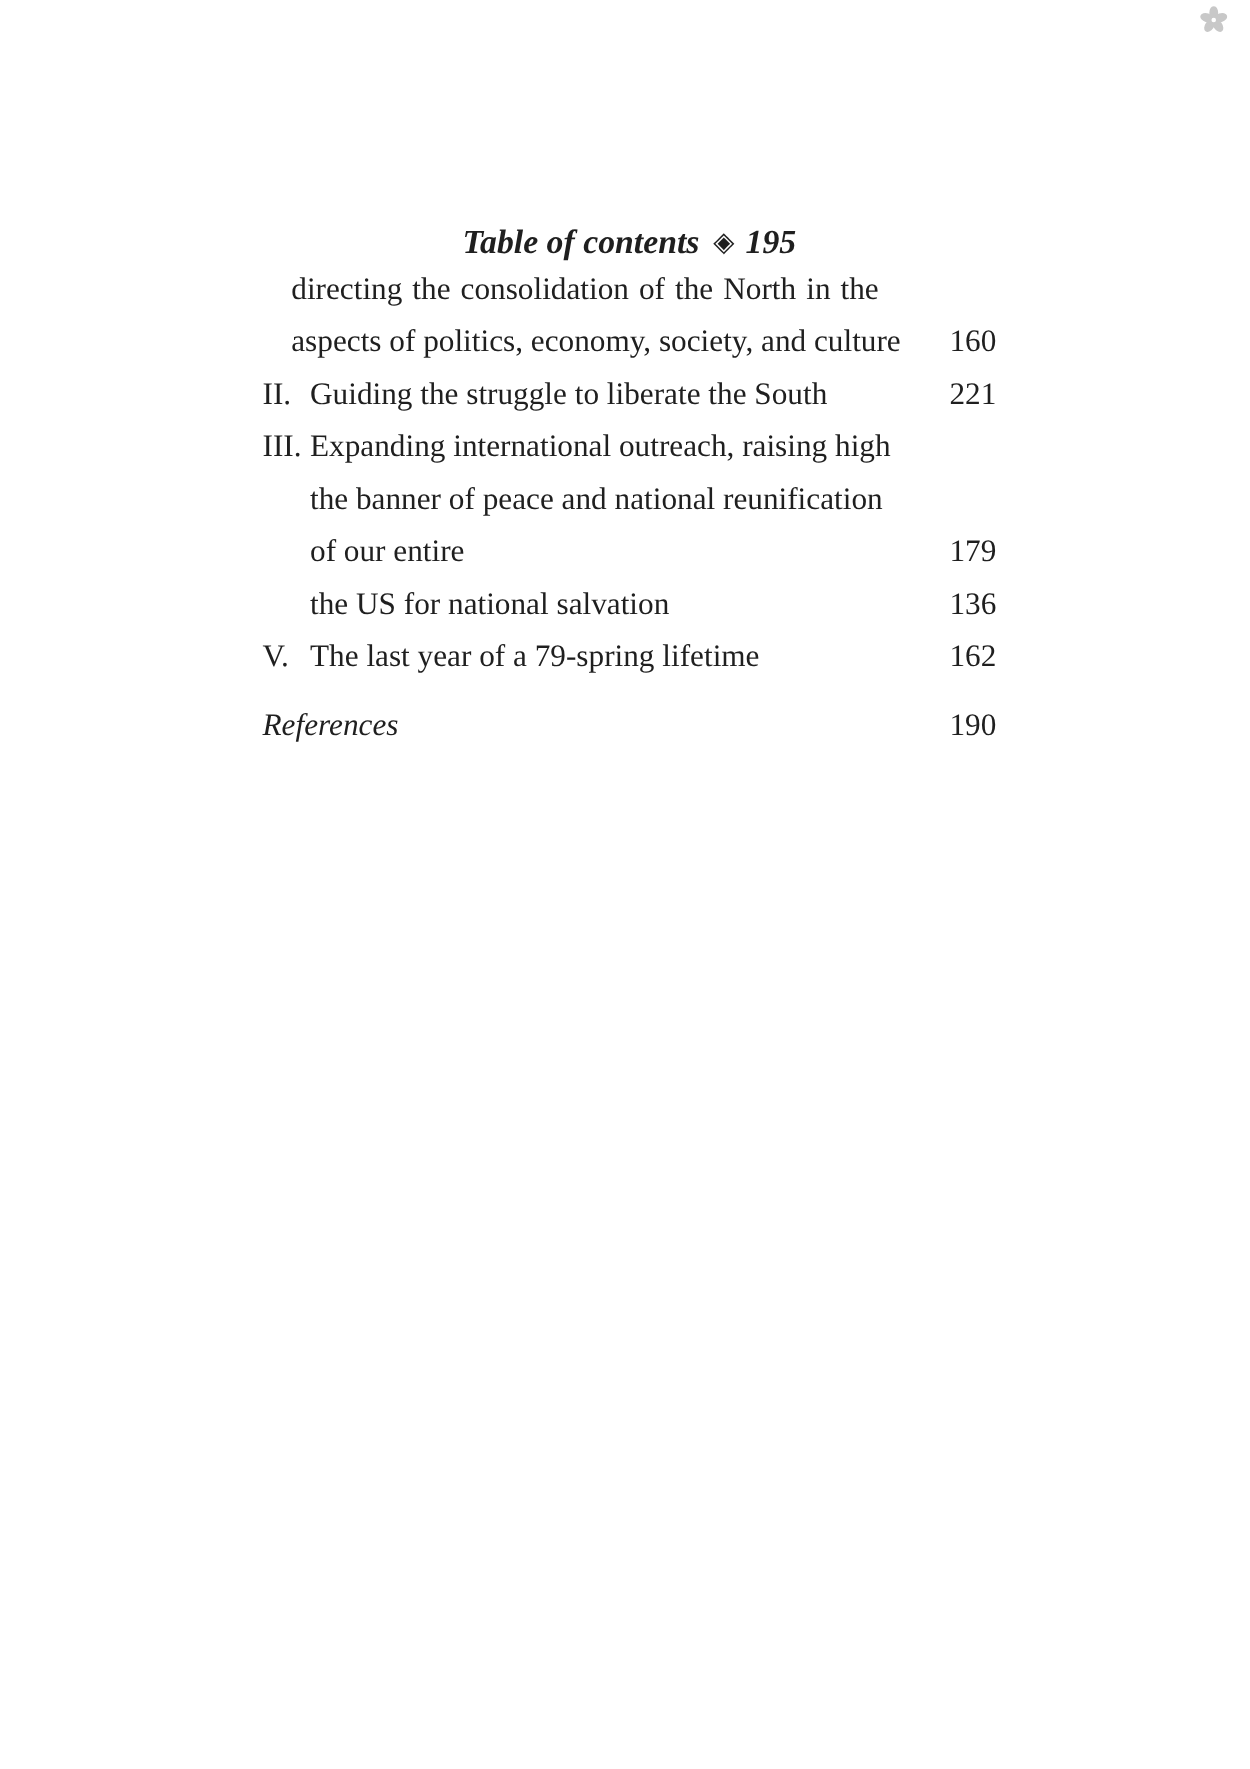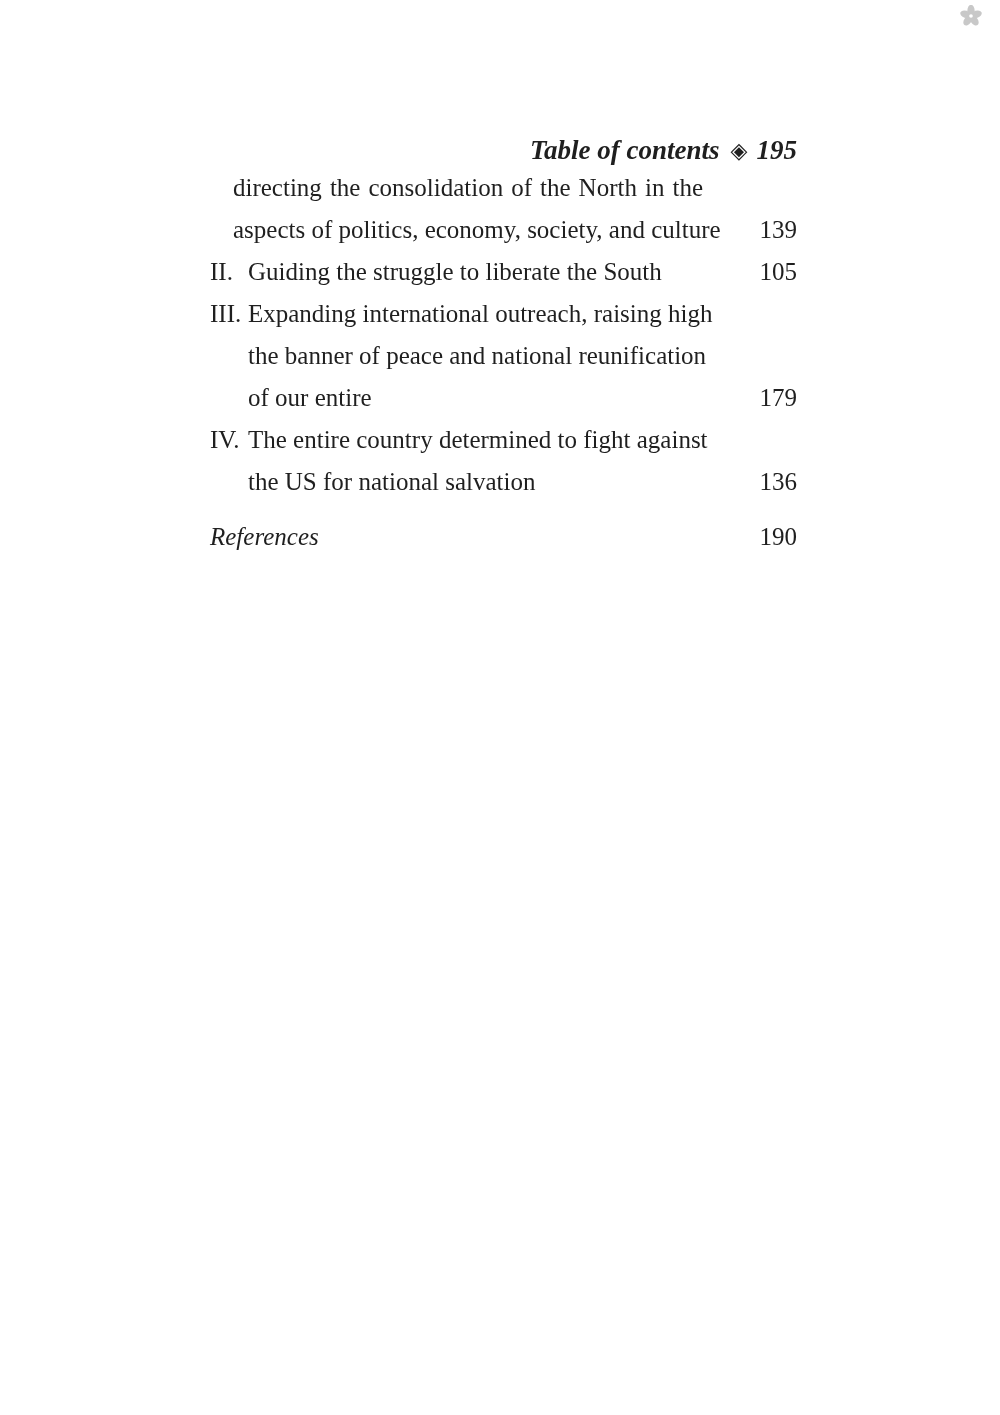--- a/index.html
+++ b/index.html
@@ -28,26 +28,27 @@
     width:22px;
     height:22px;
   }
   .content{
     position:absolute;
     left:210px;
     top:135px;
     width:587px;
   }
   .running-head{
-    text-align:right;
+    text-align:center;
     font-size:27px;
     line-height:30px;
     font-weight:bold;
     font-style:italic;
     white-space:nowrap;
+    margin-top:43px;
   }
   .running-head .sep{
     font-style:normal;
     font-family:"DejaVu Sans",sans-serif;
     font-size:22px;
     font-weight:normal;
     margin:0 9px 0 11px;
     position:relative;
     top:-1px;
   }
@@ -107,53 +108,53 @@
 
     <div class="toc">
 
       <div class="line ind-sm just">
         <span class="txt">directing the consolidation of the North in the</span>
         <span class="pg"></span>
       </div>
 
       <div class="line ind-sm">
         <span class="txt">aspects of politics, economy, society, and culture</span>
-        <span class="pg">139</span>
+        <span class="pg">160</span>
       </div>
 
       <div class="line">
         <span class="num">II.</span><span class="txt">Guiding the struggle to liberate the South</span>
-        <span class="pg">105</span>
+        <span class="pg">221</span>
       </div>
 
       <div class="line">
         <span class="num">III.</span><span class="txt">Expanding international outreach, raising high</span>
         <span class="pg"></span>
       </div>
 
       <div class="line ind-lg">
         <span class="txt">the banner of peace and national reunification</span>
         <span class="pg"></span>
       </div>
 
       <div class="line ind-lg">
         <span class="txt">of our entire</span>
         <span class="pg">179</span>
       </div>
 
-      <div class="line">
-        <span class="num">IV.</span><span class="txt">The entire country determined to fight against</span>
-        <span class="pg"></span>
-      </div>
 
       <div class="line ind-lg">
         <span class="txt">the US for national salvation</span>
         <span class="pg">136</span>
       </div>
 
+      <div class="line">
+        <span class="num">V.</span><span class="txt">The last year of a 79-spring lifetime</span>
+        <span class="pg">162</span>
+      </div>
 
       <div class="line references">
         <span class="txt">References</span>
         <span class="pg">190</span>
       </div>
 
     </div>
   </div>
 </div>
 

